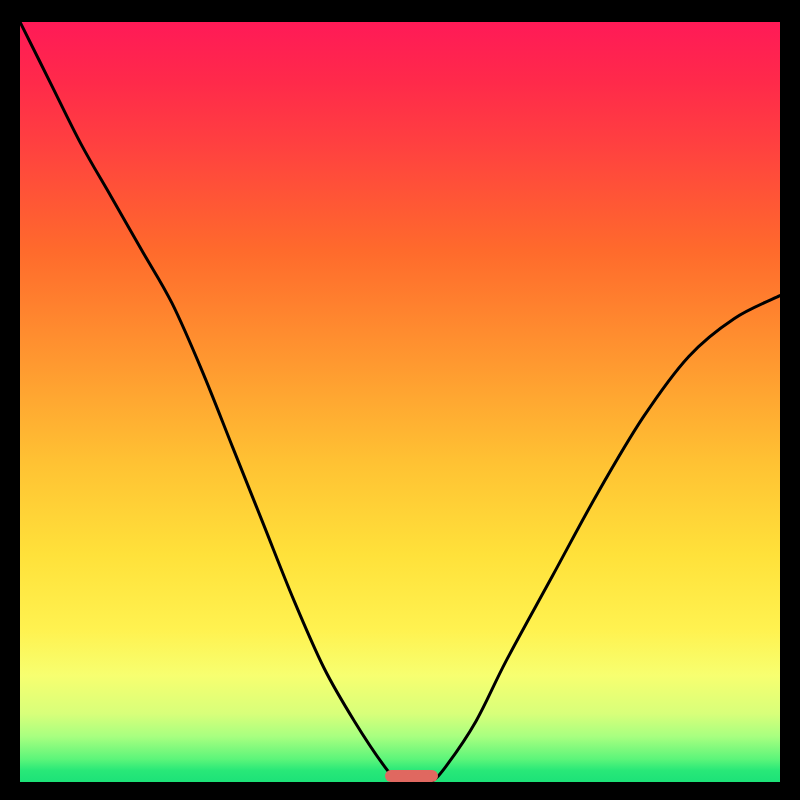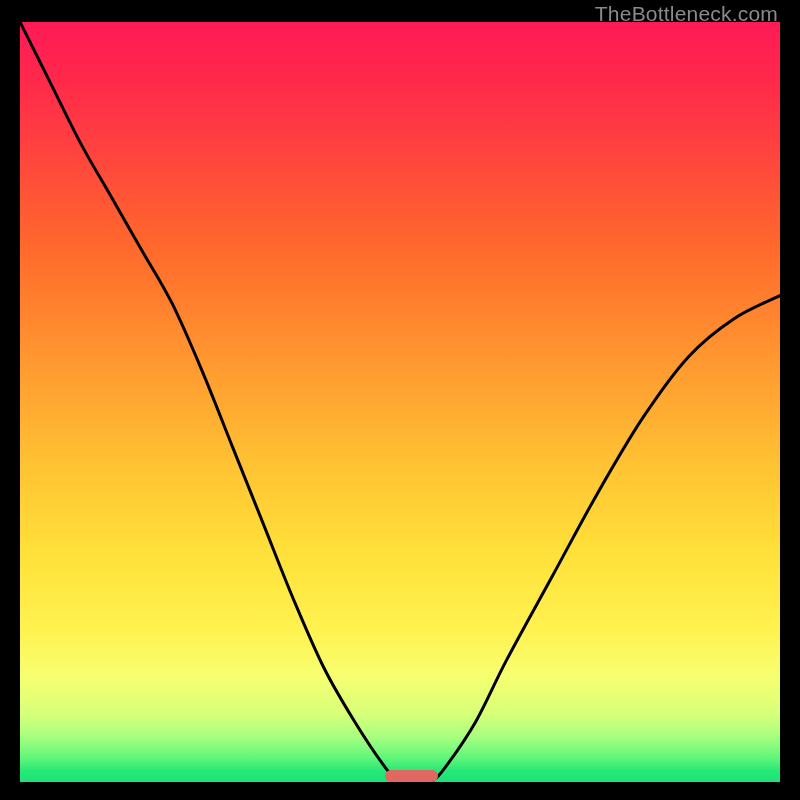--- a/index.html
+++ b/index.html
@@ -62,21 +62,20 @@
     font-family: Arial, Helvetica, sans-serif;
     font-size: 21px;
     font-weight: 400;
     letter-spacing: 0.2px;
   }
 </style>
 </head>
 <body>
 <div class="frame">
 
-  <div class="watermark">TheBottleneck.com</div>
 
   <div class="plot-area">
     <svg class="curve" viewBox="0 0 760 760" preserveAspectRatio="none">
       <path id="curve-path" fill="none" stroke="#000" stroke-width="3" stroke-linejoin="round" stroke-linecap="round" d="M 0,0 C 5.066666666666667,10.133333333333326 20.266666666666666,40.53333333333329 30.400000000000002,60.799999999999955 C 40.53333333333334,81.06666666666662 50.66666666666667,102.60000000000002 60.800000000000004,121.60000000000002 C 70.93333333333334,140.60000000000002 81.06666666666666,157.06666666666663 91.2,174.79999999999995 C 101.33333333333334,192.53333333333327 111.46666666666667,210.26666666666665 121.60000000000001,228 C 131.73333333333335,245.73333333333335 141.86666666666667,260.93333333333334 152,281.2 C 162.13333333333333,301.46666666666664 172.26666666666668,325.5333333333333 182.4,349.59999999999997 C 192.53333333333333,373.66666666666663 202.66666666666669,400.2666666666667 212.8,425.6 C 222.93333333333334,450.93333333333334 233.0666666666667,476.26666666666665 243.20000000000002,501.59999999999997 C 253.33333333333334,526.9333333333333 263.46666666666664,553.5333333333333 273.59999999999997,577.6 C 283.7333333333333,601.6666666666667 293.8666666666667,625.7333333333333 304,646 C 314.1333333333333,666.2666666666667 324.26666666666665,682.7333333333333 334.4,699.2 C 344.5333333333333,715.6666666666667 357.2,734.6666666666666 364.8,744.8 C 372.40000000000003,754.9333333333333 374.93333333333334,757.4666666666667 380,760 C 385.06666666666666,762.5333333333333 390.1333333333333,760 395.2,760 C 400.26666666666665,760 405.33333333333337,762.5333333333333 410.40000000000003,760 C 415.4666666666667,757.4666666666667 418,754.9333333333333 425.6,744.8 C 433.20000000000005,734.6666666666666 445.8666666666667,716.9333333333334 456,699.2 C 466.1333333333333,681.4666666666667 473.73333333333335,662.4666666666667 486.40000000000003,638.4 C 499.0666666666667,614.3333333333333 516.8,582.6666666666666 532,554.8 C 547.2,526.9333333333333 562.4000000000001,497.79999999999995 577.6,471.2 C 592.8,444.6 608,418 623.1999999999999,395.2 C 638.3999999999999,372.4 653.5999999999999,350.8666666666666 668.8,334.4 C 684,317.93333333333334 699.1999999999999,306.53333333333336 714.4,296.40000000000003 C 729.6,286.2666666666667 752.4,277.4 760,273.59999999999997"></path>
     </svg>
     <div id="min-marker" class="marker" style="left: 364.8px; width: 53.2px; top: 747.84px; height: 12.16px;"></div>
   </div>
 
 </div>
 

